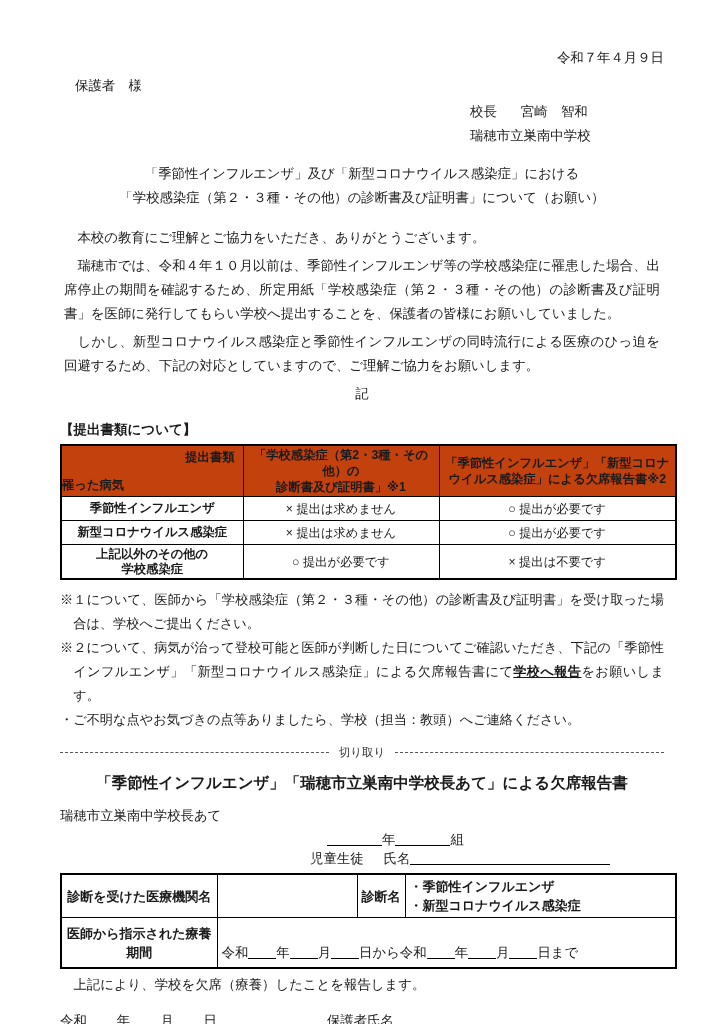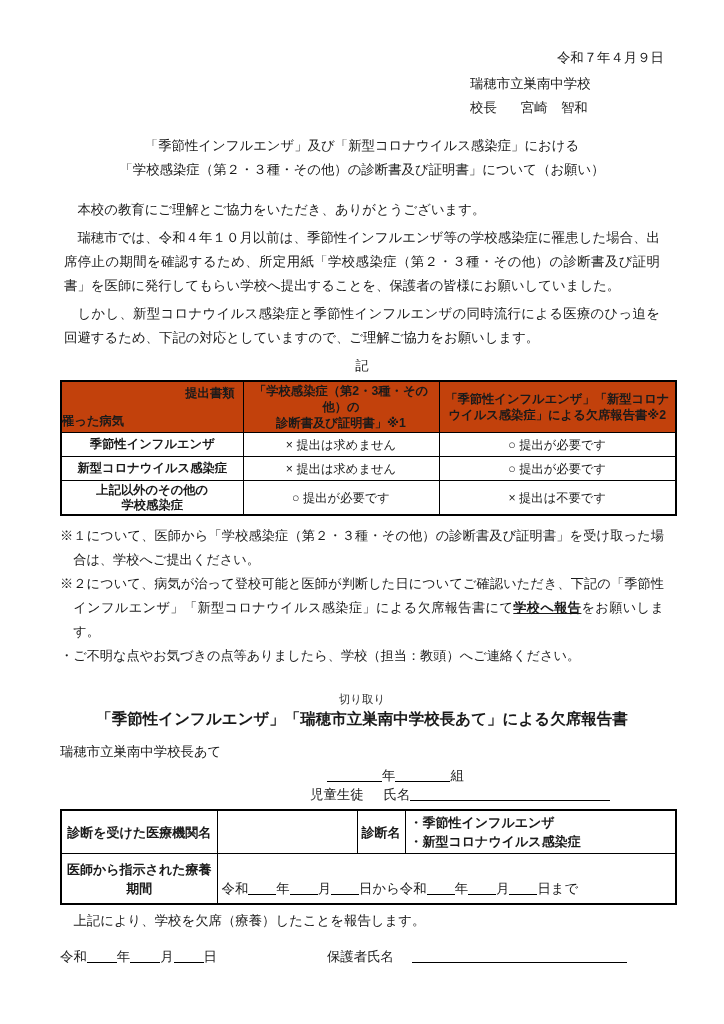--- a/index.html
+++ b/index.html
@@ -47,21 +47,21 @@
   tr.r1 td,tr.r2 td{height:21px;}
   tr.r3 td{height:31px;}
 
   .notes{margin-top:8px;}
   .notes p{margin:0;padding-left:1em;text-indent:-1em;text-align:justify;font-size:13.2px;}
   .note-em{
     font-family:"Liberation Sans","DejaVu Sans",sans-serif;
     font-weight:bold;text-decoration:underline;
   }
 
-  .cutline{margin-top:8px;display:flex;align-items:center;gap:10px;height:24px;flex-direction:column;}
+  .cutline{margin-top:8px;display:flex;align-items:center;gap:10px;height:24px;}
   .cutline .dash{flex:1;border-top:1.4px dashed #555;height:0;}
   .cutline .cut-label{font-size:11.5px;color:#333;flex:0 0 auto;}
 
   .report-title{margin-top:6px;text-align:center;font-weight:bold;font-size:15.5px;line-height:26px;}
   .addressee{margin-top:8px;}
 
   .blank{display:inline-block;border-bottom:1.2px solid #000;height:14px;vertical-align:-2px;}
   .w55{width:55px;} .w200{width:200px;} .w28{width:28px;} .w30{width:30px;} .w215{width:215px;}
 
   .grade-line{margin-left:267px;line-height:19px;margin-top:2px;}
@@ -87,40 +87,42 @@
   .bottom-line{margin-top:12px;white-space:nowrap;}
   .guardian-label{margin-left:110px;}
   .guardian-blank{margin-left:18px;}
 </style>
 </head>
 <body>
 
 <div class="page">
 
   <div class="date-line">令和７年４月９日</div>
+  <div class="recipient">保護者　様</div>
   <div class="sender-block">
-    <div>瑞穂市立巣南中学校</div>
     <div>
       <span>校長</span><span class="principal-name">宮崎　智和</span>
     </div>
+    <div>瑞穂市立巣南中学校</div>
   </div>
 
   <div class="notice-title">
     <div>「季節性インフルエンザ」及び「新型コロナウイルス感染症」における</div>
     <div>「学校感染症（第２・３種・その他）の診断書及び証明書」について（お願い）</div>
   </div>
 
   <div class="body-text">
     <p>本校の教育にご理解とご協力をいただき、ありがとうございます。</p>
     <p>瑞穂市では、令和４年１０月以前は、季節性インフルエンザ等の学校感染症に罹患した場合、出席停止の期間を確認するため、所定用紙「学校感染症（第２・３種・その他）の診断書及び証明書」を医師に発行してもらい学校へ提出することを、保護者の皆様にお願いしていました。</p>
     <p>しかし、新型コロナウイルス感染症と季節性インフルエンザの同時流行による医療のひっ迫を回避するため、下記の対応としていますので、ご理解ご協力をお願いします。</p>
   </div>
 
   <div class="ki">記</div>
 
+  <div class="section-heading gothic">【提出書類について】</div>
 
   <table class="submission">
     <colgroup>
         <col style="width:182px">
         <col style="width:196px">
         <col style="width:237px">
       </colgroup>
     <thead>
       <tr>
         <th class="diag-cell">

